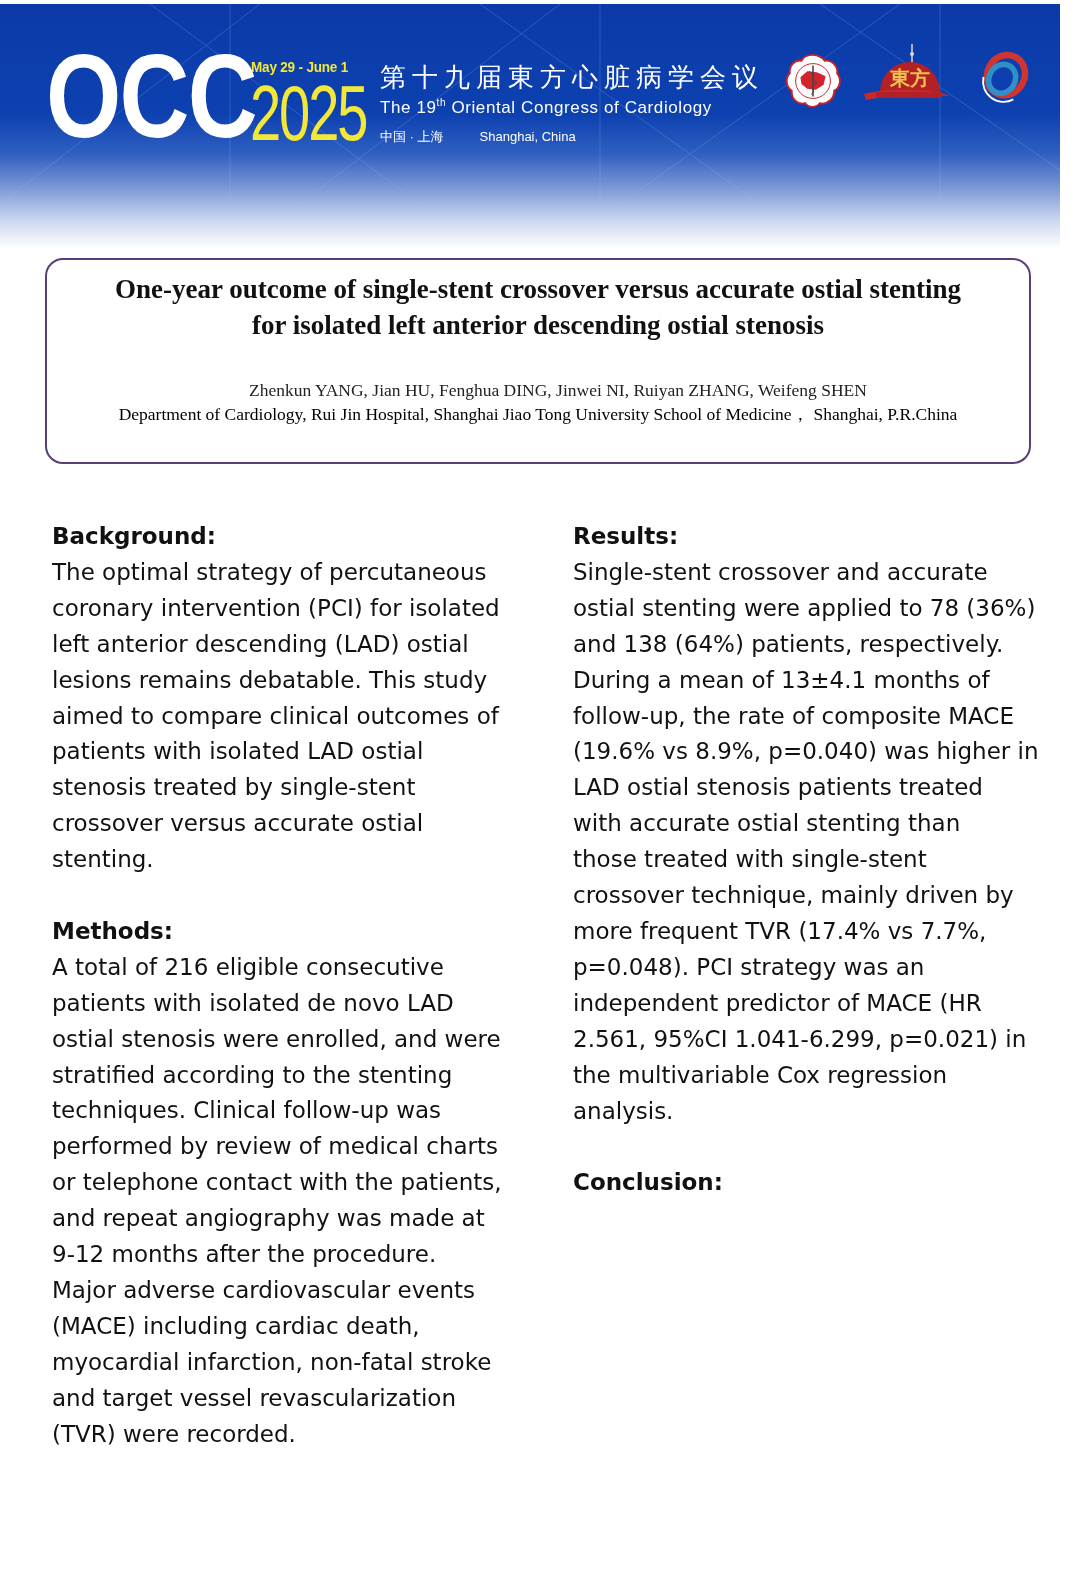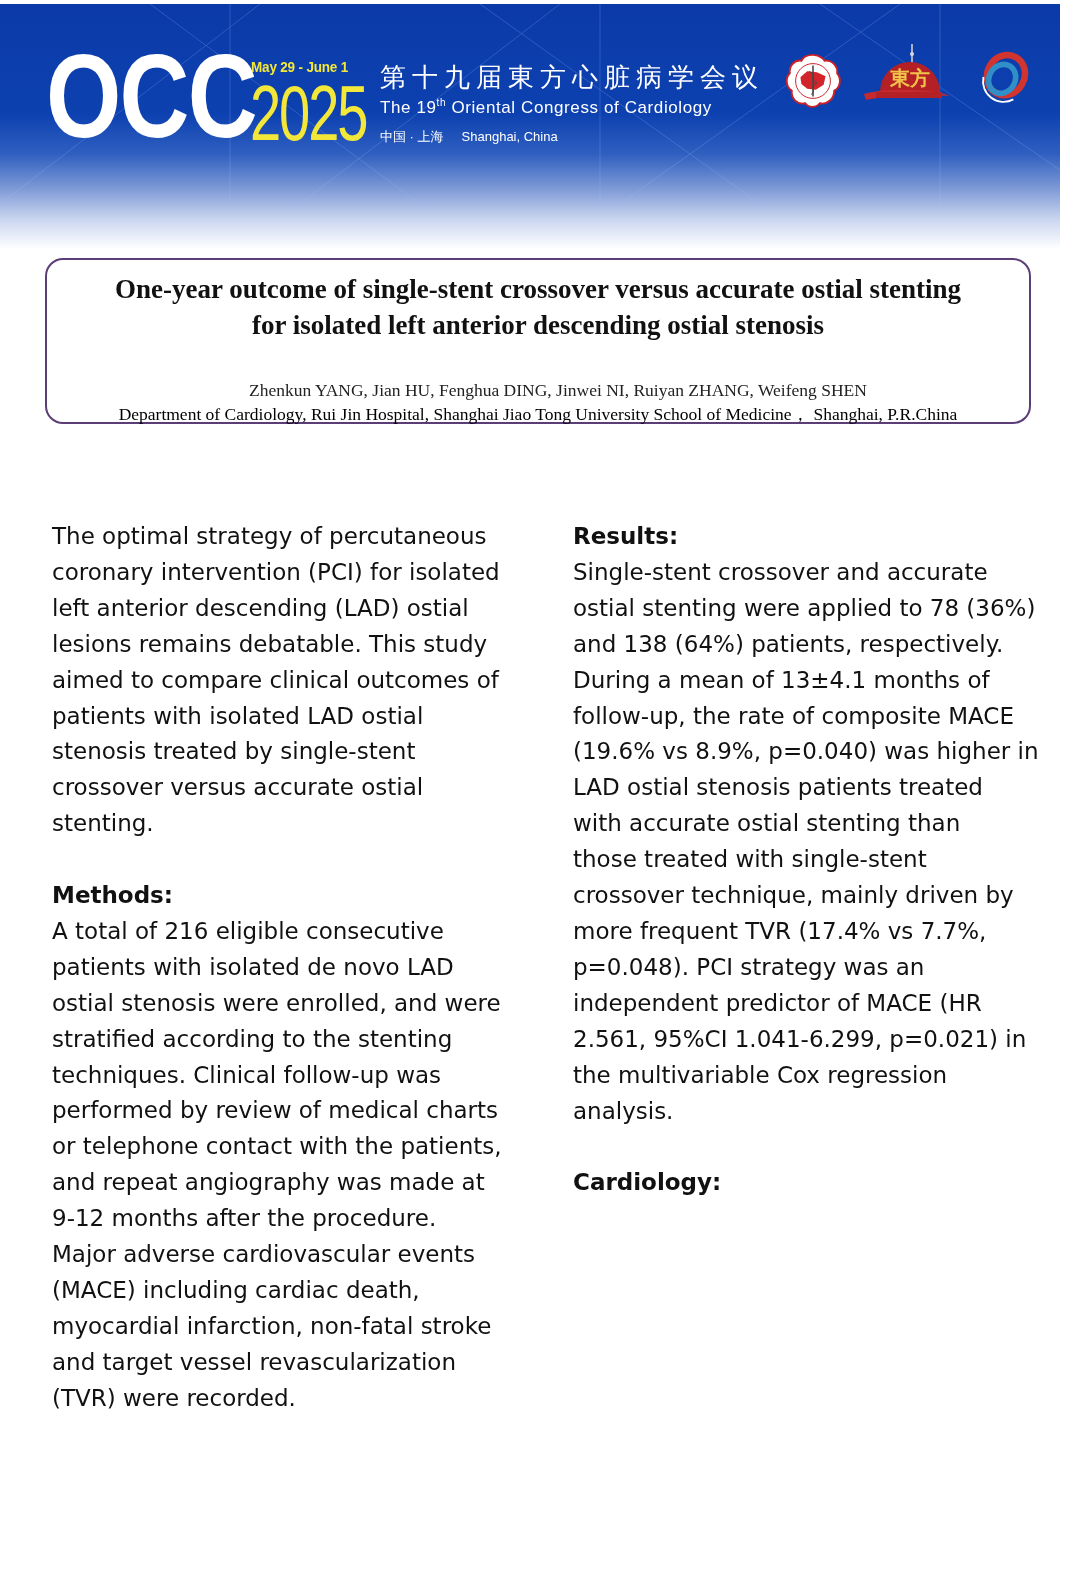--- a/index.html
+++ b/index.html
@@ -40,29 +40,29 @@
     .en-title {
       position: absolute; left: 380px; top: 93px;
       font-family: "Liberation Sans", sans-serif; font-size: 17px; letter-spacing: 0.6px; color: #ffffff;
       white-space: nowrap;
     }
     .en-title sup { font-size: 10px; vertical-align: 7px; }
     .location {
       position: absolute; left: 380px; top: 124px;
       font-family: "Liberation Sans", sans-serif; font-size: 13px; color: #ffffff; white-space: nowrap;
     }
-    .location .cn { margin-right: 18px; }
+    .location .cn { margin-right: 36px; }
     .logo { position: absolute; }
     .logo-sma { left: 784px; top: 48px; width: 58px; height: 58px; }
     .logo-dongfang { left: 862px; top: 40px; width: 90px; height: 60px; }
     .logo-occ { left: 976px; top: 44px; width: 56px; height: 58px; }
 
     
     .title-box {
-      position: absolute; left: 45px; top: 258px; width: 986px; height: 166px;
+      position: absolute; left: 45px; top: 258px; width: 986px; height: 206px;
       border: 2px solid #5b3e78; border-radius: 18px; background: #fff;
       font-family: "Liberation Serif", serif; text-align: center;
     }
     .paper-title {
       position: absolute; left: 0; right: 0; top: 11px;
       font-size: 27px; font-weight: 700; line-height: 36px; color: #111;
     }
     .authors {
       position: absolute; left: 0; right: 0; top: 118px;
       font-size: 17.5px; line-height: 24px; color: #222; margin-left: 40px;
@@ -139,20 +139,21 @@
   <h1 class="paper-title">
     <span>One-year outcome of single-stent crossover versus accurate ostial stenting</span><br>
     <span>for isolated left anterior descending ostial stenosis</span>
   </h1>
   <div class="authors">Zhenkun YANG, Jian HU, Fenghua DING, Jinwei NI, Ruiyan ZHANG, Weifeng SHEN</div>
   <div class="affiliation">Department of Cardiology, Rui Jin Hospital, Shanghai Jiao Tong University School of Medicine，  Shanghai, P.R.China</div>
 </section>
 
 <div class="col col-left">
   <section class="section">
+    <h2>Background:</h2>
     <p>The optimal strategy of percutaneous
 coronary intervention (PCI) for isolated
 left anterior descending (LAD) ostial
 lesions remains debatable. This study
 aimed to compare clinical outcomes of
 patients with isolated LAD ostial
 stenosis treated by single-stent
 crossover versus accurate ostial
 stenting.</p>
   </section>
@@ -189,15 +190,15 @@
 those treated with single-stent
 crossover technique, mainly driven by
 more frequent TVR (17.4% vs 7.7%,
 p=0.048). PCI strategy was an
 independent predictor of MACE (HR
 2.561, 95%CI 1.041-6.299, p=0.021) in
 the multivariable Cox regression
 analysis.</p>
   </section>
   <section class="section">
-    <h2>Cardiology:</h2>
+    <h2>Conclusion:</h2>
   </section>
 </div>
 
 </body></html>

